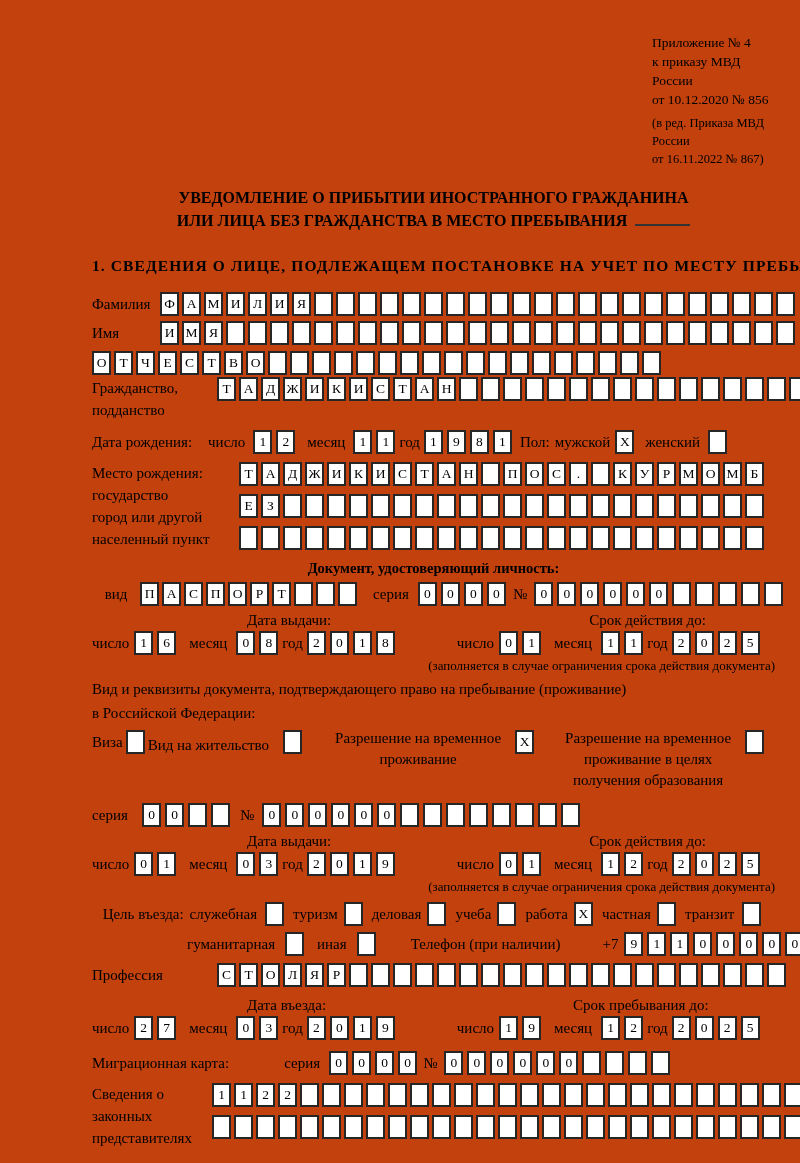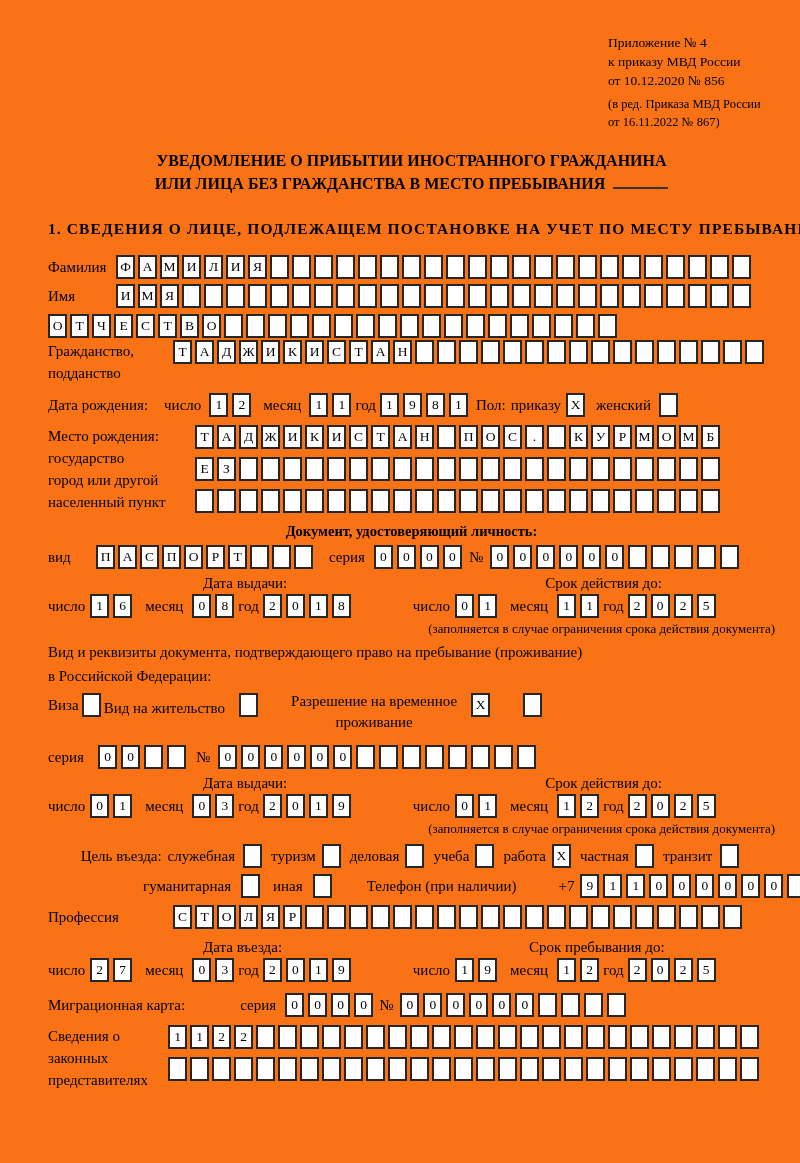--- a/index.html
+++ b/index.html
@@ -1,17 +1,17 @@
 <!DOCTYPE html>
 <html><head>
 <meta charset="utf-8">
 <style>
   html,body{margin:0;padding:0;background:#fff;}
   body{font-family:"Liberation Serif",serif;color:#000;}
-  .page{width:800px;height:1163px;box-sizing:border-box;padding:33px 25px 0 48px;overflow:hidden;background:#f97316;}
+  .page{width:800px;height:1163px;box-sizing:border-box;padding:33px 25px 0 92px;overflow:hidden;background:#c2410c;}
   .lbl{font-size:15px;white-space:nowrap;}
   .small{font-size:13px;}
   .b{font-weight:bold;}
   .row{display:flex;align-items:center;}
   .rowt{display:flex;align-items:flex-start;}
   .cells{display:inline-flex;flex:none;}
   .cell{box-sizing:border-box;flex:none;width:19px;height:24px;border:2px solid #262626;margin-right:3px;
         display:inline-flex;align-items:center;justify-content:center;font-size:13.5px;background:#fff;}
   .dcells .cell{margin-right:4px;}
   .hdr{font-size:13.5px;line-height:19px;}
@@ -196,21 +196,21 @@
         <span class="cell">1</span>
       </span>
     <span class="lbl" style="margin-right:4px;">год</span>
     <span class="cells dcells">
         <span class="cell">1</span>
         <span class="cell">9</span>
         <span class="cell">8</span>
         <span class="cell">1</span>
       </span>
     <span class="lbl" style="margin-left:4px;">Пол:</span>
-    <span class="lbl" style="margin-left:5px;margin-right:5px;">приказу</span>
+    <span class="lbl" style="margin-left:5px;margin-right:5px;">мужской</span>
     <span class="cells">
         <span class="cell">X</span>
       </span>
     <span class="lbl" style="margin-left:8px;margin-right:8px;">женский</span>
     <span class="cells">
         <span class="cell"></span>
       </span>
   </div>
 
   <div class="rowt" style="margin-top:8px;">
@@ -297,21 +297,21 @@
           <span class="cell"></span>
           <span class="cell"></span>
           <span class="cell"></span>
           <span class="cell"></span>
         </span>
     </span>
   </div>
 
   <div class="b" style="text-align:center;font-size:14.5px;margin-top:2px;">Документ, удостоверяющий личность:</div>
 
-  <div class="row" style="margin-top:5px;">
+  <div class="row" style="margin-top:5px;text-align:center;">
     <span class="lbl labelcol" style="width:48px;">вид</span>
     <span class="cells">
         <span class="cell">П</span>
         <span class="cell">А</span>
         <span class="cell">С</span>
         <span class="cell">П</span>
         <span class="cell">О</span>
         <span class="cell">Р</span>
         <span class="cell">Т</span>
         <span class="cell"></span>
@@ -399,20 +399,21 @@
           <span class="cell"></span>
         </span>
     </span>
     <span class="rowt" style="margin-left:24px;">
       <span class="optlbl" style="width:178px;">Разрешение на временное проживание</span>
       <span class="cells" style="margin-left:8px;margin-top:2px;">
           <span class="cell">X</span>
         </span>
     </span>
     <span class="rowt" style="margin-left:22px;">
+      <span class="optlbl" style="width:178px;">Разрешение на временное проживание в целях получения образования</span>
       <span class="cells" style="margin-left:8px;margin-top:2px;">
           <span class="cell"></span>
         </span>
     </span>
   </div>
 
   <div class="row" style="margin-top:12px;">
     <span class="lbl labelcol" style="width:50px;">серия</span>
     <span class="cells dcells">
         <span class="cell">0</span>

